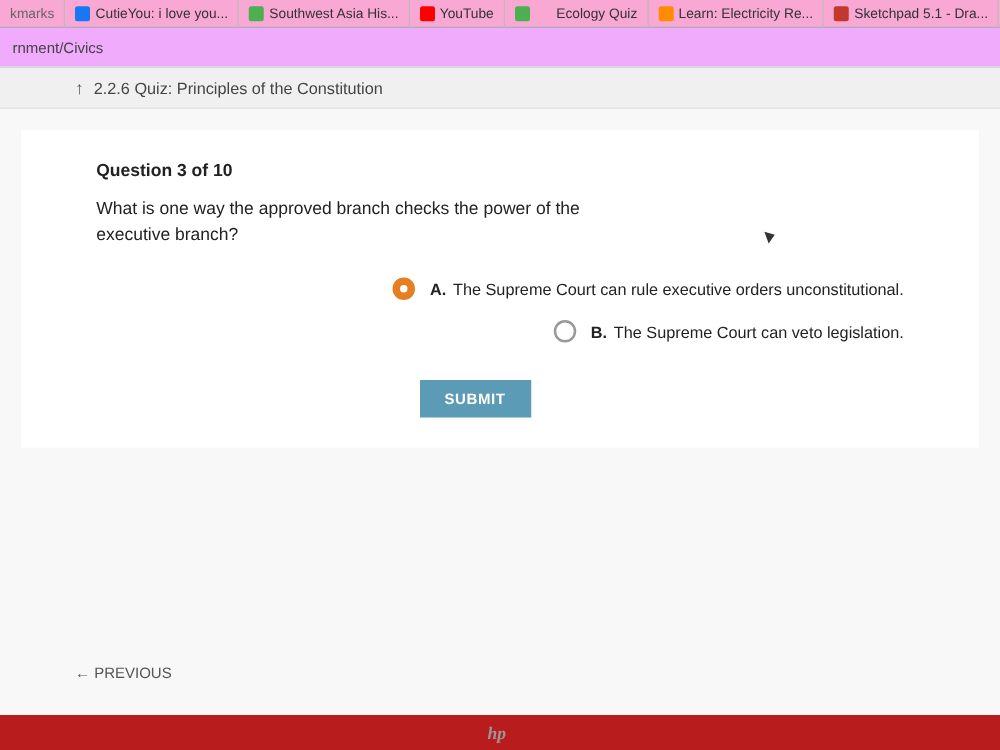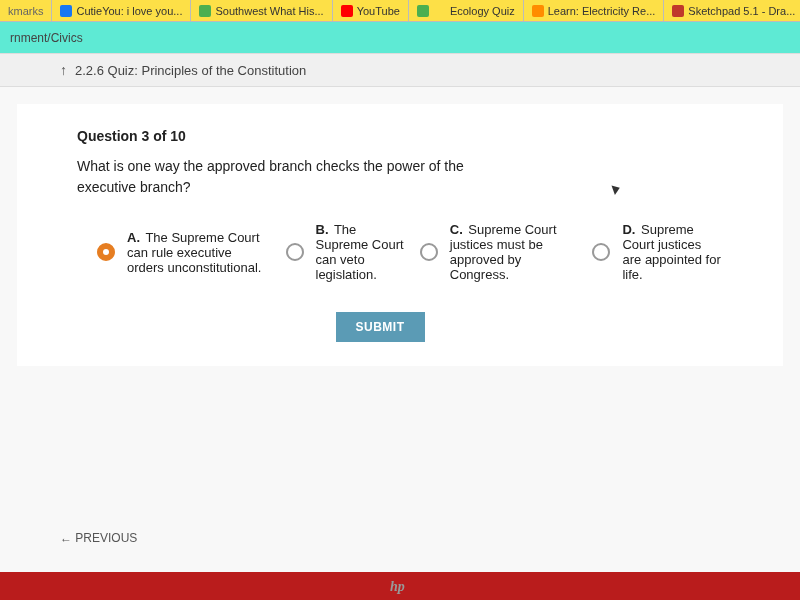--- a/index.html
+++ b/index.html
@@ -7,21 +7,21 @@
       font-family: Arial, sans-serif;
       background: #1a1a1a;
       width: 800px;
       height: 600px;
       overflow: hidden;
       position: relative;
     }
 
     
     .browser-tabs {
-      background: #fde047;
+      background: #f9a8d4;
       height: 22px;
       display: flex;
       align-items: center;
       font-size: 11px;
       color: #333;
       overflow: hidden;
       border-bottom: 1px solid #bbb;
     }
     .tab {
       display: flex;
@@ -42,21 +42,21 @@
     .tab-icon.facebook { background: #1877f2; }
     .tab-icon.green { background: #4caf50; }
     .tab-icon.youtube { background: #ff0000; }
     .tab-icon.green2 { background: #4caf50; }
     .tab-icon.orange { background: #ff8c00; }
     .tab-icon.sketchpad { background: #c0392b; }
     .tab-icon.google { background: #4285f4; }
 
     
     .browser-bar {
-      background: #5eead4;
+      background: #f0abfc;
       height: 32px;
       display: flex;
       align-items: center;
       padding: 0 10px;
       font-size: 12px;
       color: #444;
       border-bottom: 1px solid #ddd;
     }
 
     
@@ -96,24 +96,25 @@
     .question-text {
       font-size: 14px;
       color: #222;
       line-height: 1.5;
       margin-bottom: 24px;
       max-width: 400px;
     }
 
     .options {
       display: flex;
-      flex-direction: row;
+      flex-direction: column;
       gap: 16px;
       margin-left: 20px;
       margin-bottom: 30px;
+      align-items: flex-end;
     }
 
     .option {
       display: flex;
       align-items: center;
       gap: 12px;
       font-size: 13px;
       color: #222;
       cursor: pointer;
     }
@@ -214,21 +215,21 @@
 <div class="browser-tabs">
   <div class="tab">
     <span style="font-size:11px; color:#666;">kmarks</span>
   </div>
   <div class="tab">
     <span class="tab-icon facebook"></span>
     <span style="font-size:11px;">CutieYou: i love you...</span>
   </div>
   <div class="tab">
     <span class="tab-icon green"></span>
-    <span style="font-size:11px;">Southwest What His...</span>
+    <span style="font-size:11px;">Southwest Asia His...</span>
   </div>
   <div class="tab">
     <span class="tab-icon youtube"></span>
     <span style="font-size:11px;">YouTube</span>
   </div>
   <div class="tab">
     <span class="tab-icon green2"></span>
     <span style="font-size:11px;padding-left:17px;">Ecology Quiz</span>
   </div>
   <div class="tab">
@@ -266,29 +267,21 @@
       <div class="option">
         <div class="radio-circle selected"></div>
         <span><span class="option-label">A.</span> The Supreme Court can rule executive orders unconstitutional.</span>
       </div>
 
       <div class="option">
         <div class="radio-circle"></div>
         <span><span class="option-label">B.</span> The Supreme Court can veto legislation.</span>
       </div>
 
-      <div class="option">
-        <div class="radio-circle"></div>
-        <span><span class="option-label">C.</span> Supreme Court justices must be approved by Congress.</span>
-      </div>
-
-      <div class="option">
-        <div class="radio-circle"></div>
-        <span><span class="option-label">D.</span> Supreme Court justices are appointed for life.</span>
-      </div>
+
 
     </div>
 
     <div class="submit-area">
       <button class="submit-btn">SUBMIT</button>
     </div>
 
   </div>
 
   <div class="previous-nav">

